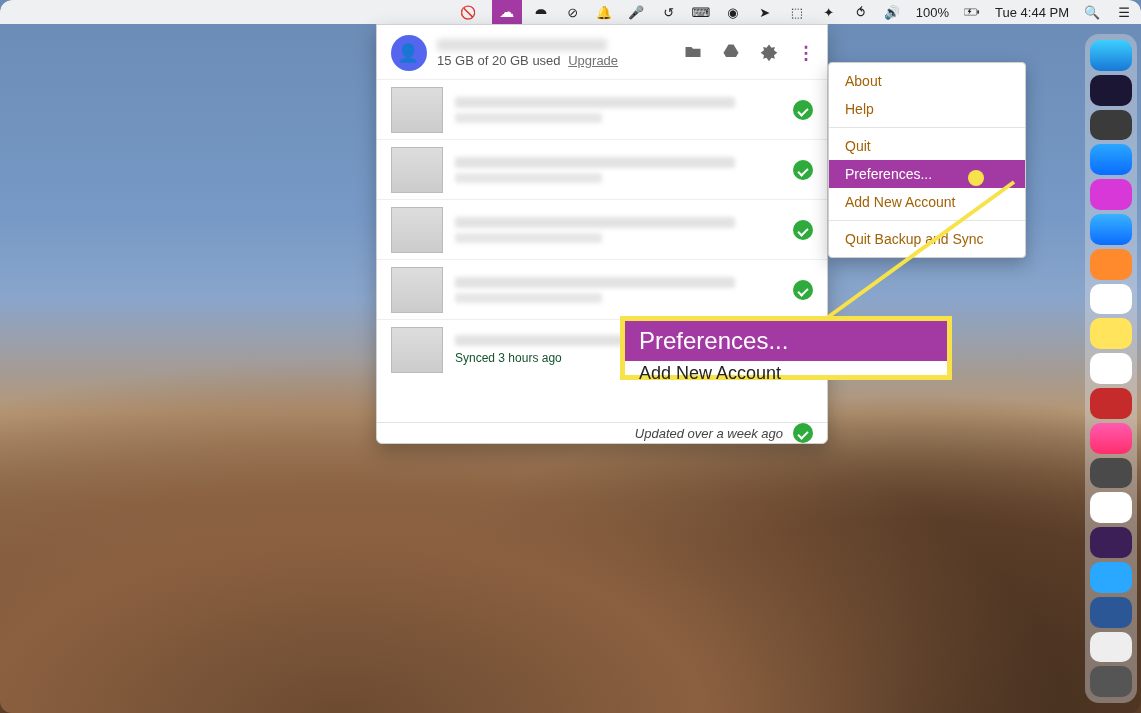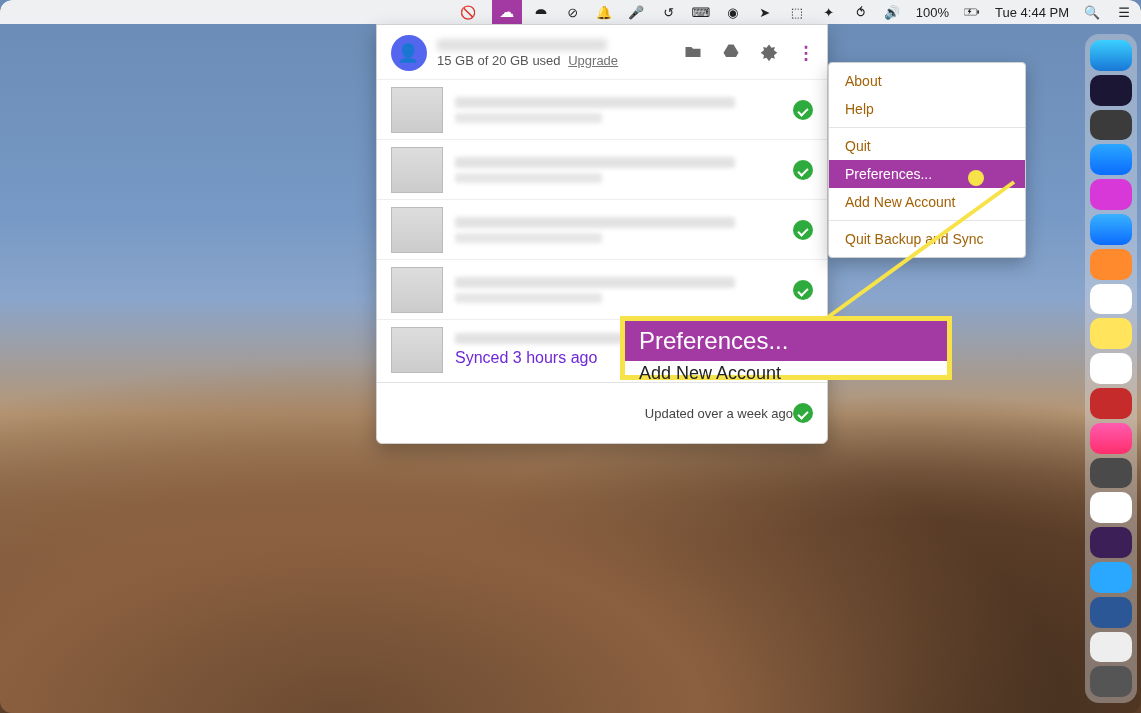--- a/index.html
+++ b/index.html
@@ -55,26 +55,26 @@
   .ph-actions { margin-left:auto; display:flex; gap:18px; }
   .ph-actions .ico { width:20px; height:20px; color:#6a6a6a; }
   .menu-btn { color:#a33aa3; font-weight:bold; font-size:18px; letter-spacing:-2px; cursor:pointer; }
 
   .file-list { flex:1; overflow:hidden; }
   .file-item { display:flex; align-items:center; gap:12px; padding:6px 14px; border-top:1px solid #eee; min-height:60px; }
   .thumb { width:52px; height:46px; background:linear-gradient(#ddd,#ccc); border:1px solid #bbb; flex-shrink:0;}
   .file-info { flex:1; }
   .file-name { height:11px; background:#e2e2e2; filter:blur(2px); border-radius:2px; width:86%; margin-bottom:5px;}
   .file-meta { height:10px; background:#e6e6e6; filter:blur(2px); border-radius:2px; width:45%;}
-  .file-meta.text { filter:none; background:none; height:auto; color:#6d28d9; font-size:16px; }
+  .file-meta.text { filter:none; background:none; height:auto; color:#14532d; font-size:12px; }
   .check { width:20px; height:20px; border-radius:50%; background:#2faa3c; position:relative; }
   .check::after { content:""; position:absolute; left:5px; top:8px; width:8px; height:4px; border-left:2px solid #fff; border-bottom:2px solid #fff; transform:rotate(-45deg);}
 
   .panel-footer {
-    border-top:1px solid #e3e3e3; padding:20px 14px; display:flex; align-items:center; justify-content:flex-end; gap:0; font-size:13px; color:#444;
+    border-top:1px solid #e3e3e3; padding:0 14px; display:flex; align-items:center; justify-content:flex-end; gap:10px; font-size:13px; color:#444;font-style:italic;
   }
 
   
   .settings-menu {
     position:absolute; top:62px; left:828px; width:198px;
     background:#fff; border:1px solid #cfcfcf; border-radius:4px;
     box-shadow:0 6px 18px rgba(0,0,0,.25); padding:4px 0; font-size:14px;
   }
   .settings-menu .menu-item {
     padding:6px 16px; color:#a16207; cursor:pointer; white-space:nowrap;

